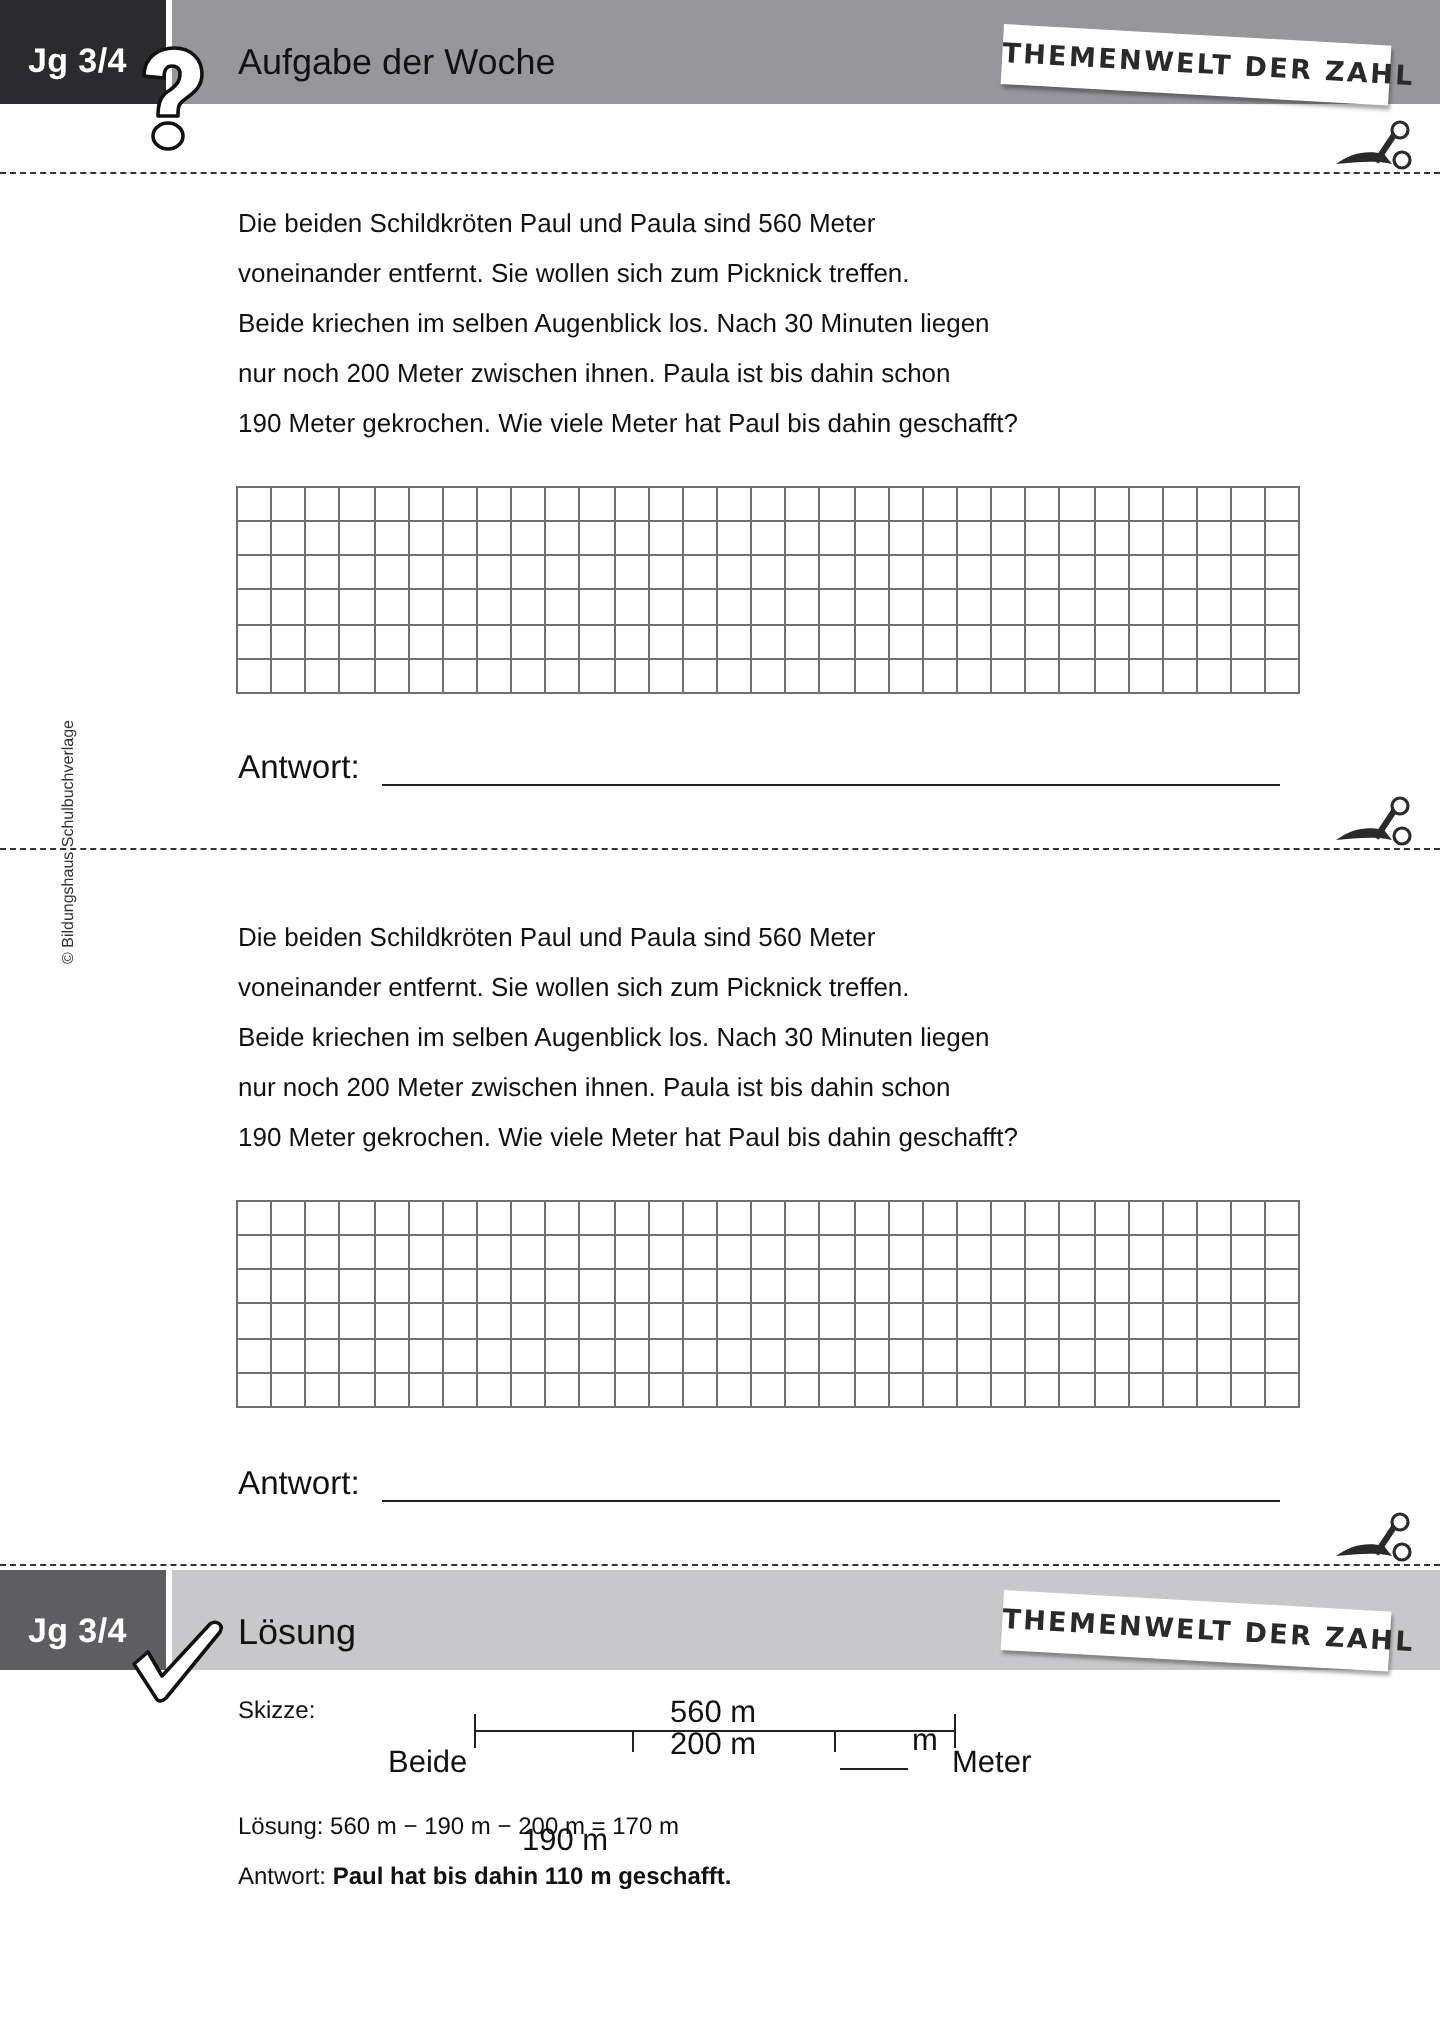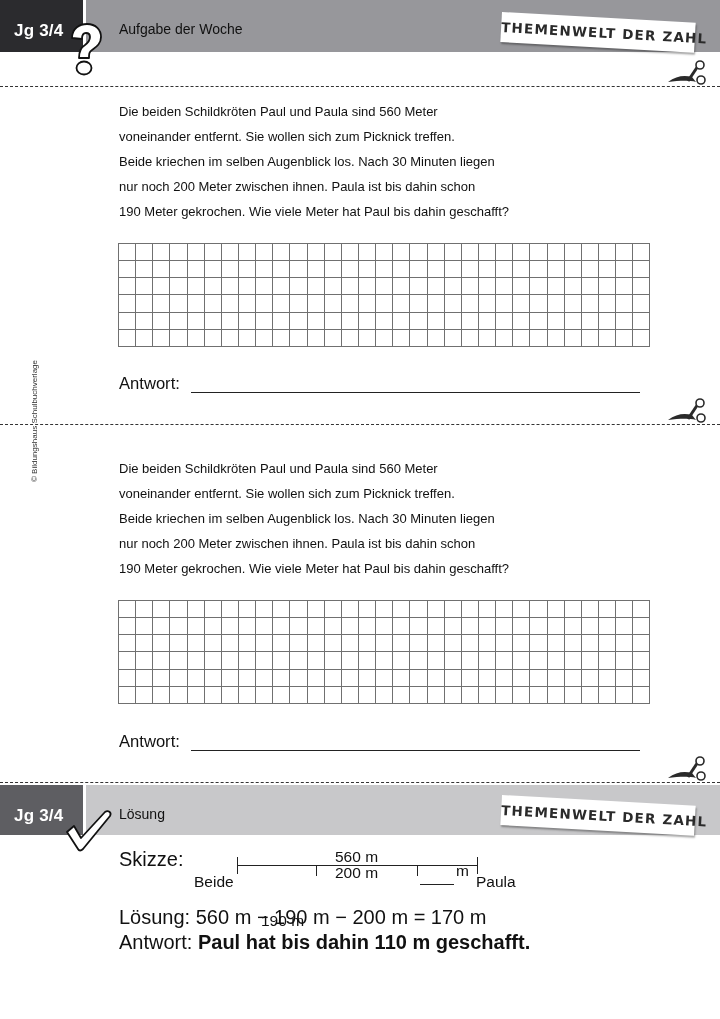--- a/index.html
+++ b/index.html
@@ -5,21 +5,21 @@
   * { margin: 0; padding: 0; box-sizing: border-box; }
   html, body { width: 720px; height: 1019px; background: #ffffff; overflow: hidden; }
   body { position: relative; font-family: "Liberation Sans", "DejaVu Sans", sans-serif; color: #1a1a1a; }
 
   .abs { position: absolute; }
 
   
   .hdr-dark { position: absolute; left: 0; width: 83px; height: 52px; }
   .hdr-bar  { position: absolute; left: 86px; right: 0; height: 52px; }
   .hdr-grade { position: absolute; left: 14px; top: 21px; color: #ffffff; font-size: 17px; font-weight: bold; letter-spacing: 0.2px; }
-  .hdr-title { position: absolute; left: 119px; font-size: 14px; color: #111; }
+  .hdr-title { position: absolute; left: 119px; font-size: 18px; color: #111; }
 
   .brand-tag {
     position: absolute; left: 502px; width: 194px; height: 30px;
     background: #ffffff; transform: rotate(3.2deg); transform-origin: left top;
     box-shadow: 1px 2px 2px rgba(0,0,0,0.35);
     font-family: "DejaVu Sans", sans-serif; font-weight: bold; font-size: 13.5px;
     color: #2a2a2a; letter-spacing: 1.2px; text-align: center; line-height: 30px; white-space: nowrap;
   }
 
   .cutline { position: absolute; left: 0; width: 720px; height: 0; border-top: 1.6px dashed #333; }
@@ -32,21 +32,21 @@
   .grid .cell { width: 17.15px; height: 17.15px; border-left: 1.3px solid #707070; border-top: 1.3px solid #707070; }
 
   .answer-label { position: absolute; left: 119px; font-size: 16.6px; color: #111; }
   .answer-line { position: absolute; left: 191px; width: 449px; height: 0; border-top: 1.4px solid #222; }
 
   .copyright {
     position: absolute; left: 34px; top: 421px; font-size: 8px; color: #333;
     transform: translate(-50%, -50%) rotate(-90deg); white-space: nowrap;
   }
 
-  .sol-text { position: absolute; left: 119px; font-size: 20px; color: #111; white-space: nowrap; }
+  .sol-text { position: absolute; left: 119px; font-size: 12px; color: #111; white-space: nowrap; }
   .sol-text b { font-weight: bold; }
 
   .sketch-label { position: absolute; font-size: 15.5px; color: #111; white-space: nowrap; }
   .hline { position: absolute; height: 0; border-top: 1.3px solid #222; }
   .vline { position: absolute; width: 0; border-left: 1.3px solid #222; }
 </style>
 </head>
 <body>
 
 <div class="hdr-dark" style="top:0; background:#2b2b2e;">
@@ -501,21 +501,21 @@
 <div class="vline" style="left:477px; top:857px; height:17px;"></div>
 <div class="vline" style="left:316px; top:865px; height:11px;"></div>
 <div class="vline" style="left:417px; top:865px; height:11px;"></div>
 
 <span class="sketch-label" style="left:335px; top:848px;">560 m</span>
 <span class="sketch-label" style="left:261px; top:912px;">190 m</span>
 <span class="sketch-label" style="left:335px; top:864px;">200 m</span>
 <div class="hline" style="left:420px; top:884px; width:34px;"></div>
 <span class="sketch-label" style="left:456px; top:862px;">m</span>
 <span class="sketch-label" style="left:194px; top:873px;">Beide</span>
-<span class="sketch-label" style="left:476px; top:873px;">Paula</span>
+<span class="sketch-label" style="left:476px; top:873px;">Meter</span>
 
 <div class="sol-text" style="top:906px;">
   <span>Lösung:</span>
   <span>560 m − 190 m − 200 m = 170 m</span>
 </div>
 <div class="sol-text" style="top:931px;">
   <span>Antwort:</span>
   <b>Paul hat bis dahin 110 m geschafft.</b>
 </div>
 

